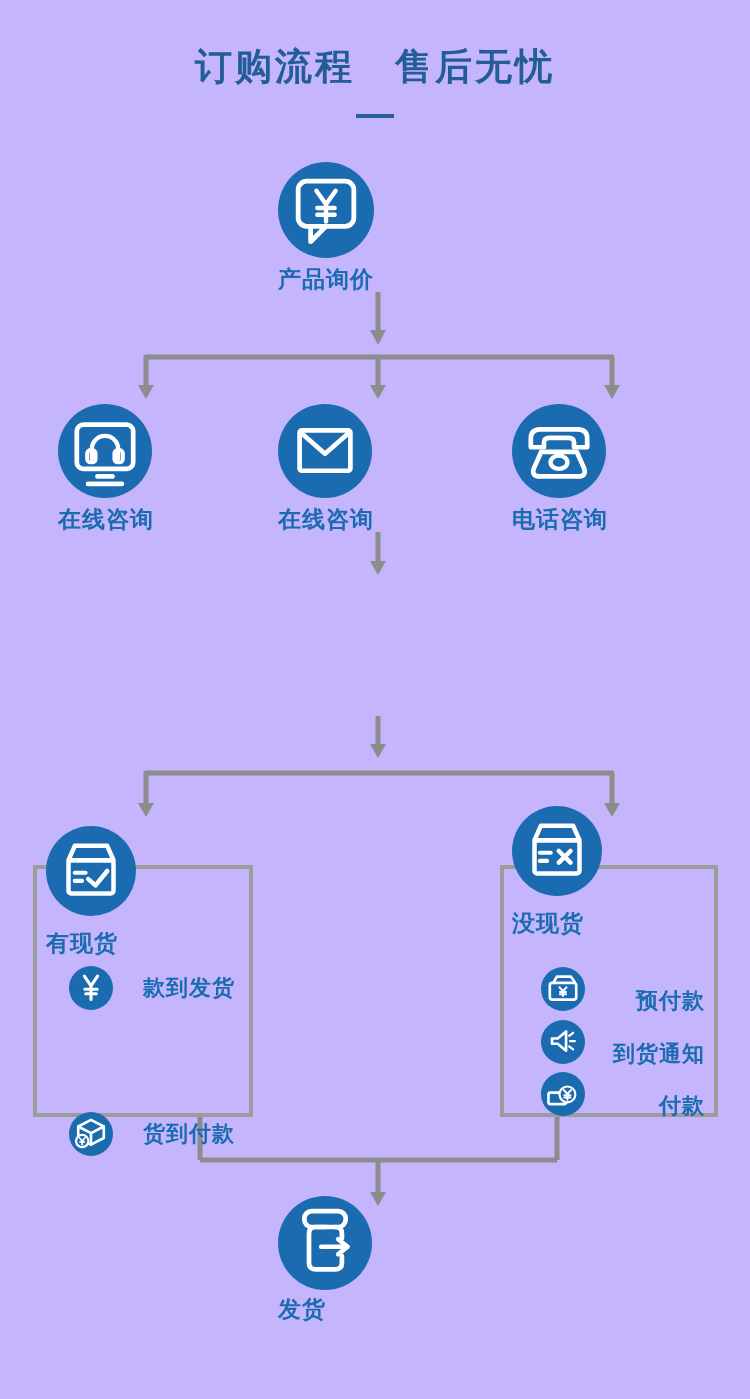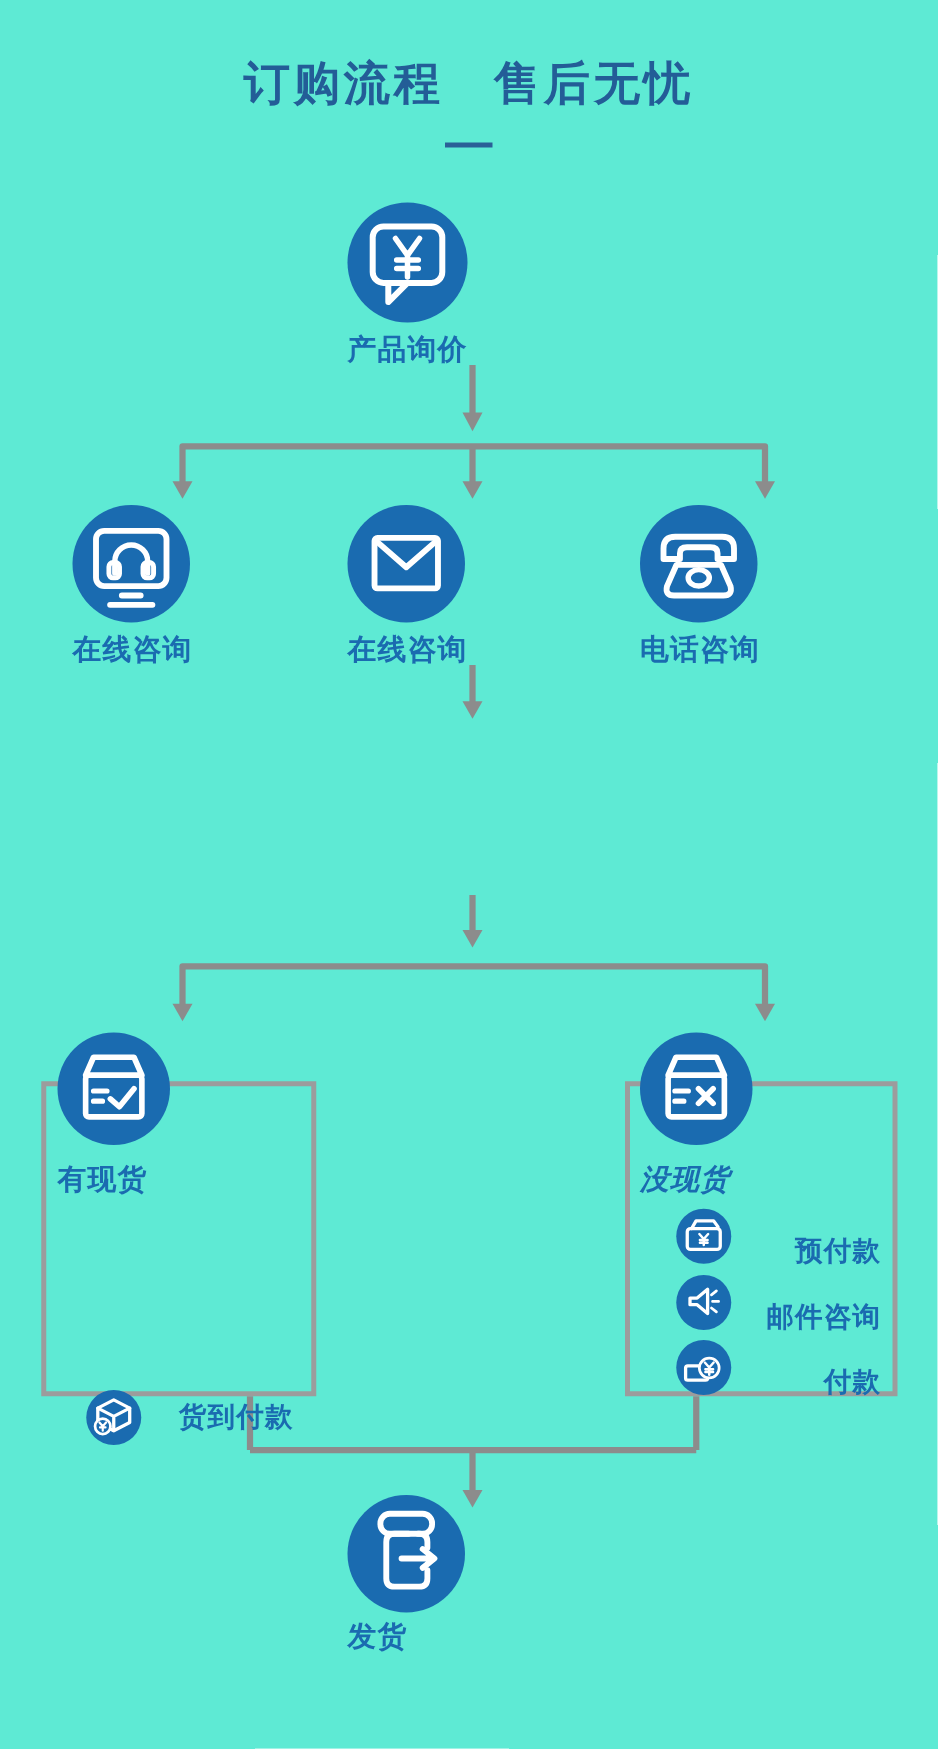--- a/index.html
+++ b/index.html
@@ -1,17 +1,17 @@
 <!DOCTYPE html>
 <html><head>
 <meta charset="utf-8">
 <style>
   html,body { margin:0; padding:0; background:#ffffff; }
   .canvas {
-    position:relative; width:750px; height:1399px; background:#5eead4;
+    position:relative; width:750px; height:1399px; background:#c4b5fd;
     font-family:"Liberation Sans", sans-serif; overflow:hidden;
   }
   .title {
     position:absolute; left:0; top:42px; width:750px; text-align:center;
     font-size:37px; font-weight:bold; color:#235d97; letter-spacing:3px;
   }
   .title-underline {
     position:absolute; left:356px; top:114px; width:38px; height:4px;
     background:#2a6097;
   }
@@ -141,34 +141,44 @@
           <path d="M32,22 H68 L75,38 H25 Z"></path>
           <rect x="25" y="38" width="50" height="37" rx="3"></rect>
           <path d="M32,52 H44 M32,61 H40" stroke-width="4.6"></path>
           <path d="M47,59 L55,66 L68,50"></path>
         </g>
       </svg>
     </div>
     <div class="node-label" style="margin-top:12px;">有现货</div>
   </div>
 
-  <div class="node" style="left:512px; top:826px;font-style:italic;">
+  <div class="node" style="left:512px; top:806px;">
     <div class="circle big90">
       <svg viewBox="0 0 100 100">
         <g fill="none" stroke="#fff" stroke-width="5" stroke-linecap="round" stroke-linejoin="round">
           <path d="M32,22 H68 L75,38 H25 Z"></path>
           <rect x="25" y="38" width="50" height="37" rx="3"></rect>
           <path d="M31,52 H43 M31,61 H39" stroke-width="4.6"></path>
           <path d="M52,50 L65,63 M65,50 L52,63"></path>
         </g>
       </svg>
     </div>
     <div class="node-label" style="margin-top:12px;">没现货</div>
   </div>
 
+  <div class="row row-gap30" style="left:69px; top:966px;">
+    <div class="circle small44">
+      <svg viewBox="0 0 100 100">
+        <g fill="none" stroke="#fff" stroke-width="7" stroke-linecap="round" stroke-linejoin="round">
+          <path d="M35,23 L50,45 M65,23 L50,45 M50,45 V76 M36,53 H64 M38,63 H62"></path>
+        </g>
+      </svg>
+    </div>
+    <div class="row-label">款到发货</div>
+  </div>
 
   <div class="row row-gap30" style="left:69px; top:1112px;">
     <div class="circle small44">
       <svg viewBox="0 0 100 100">
         <g fill="none" stroke="#fff" stroke-width="6" stroke-linecap="round" stroke-linejoin="round">
           <path d="M50,18 L79,33 V59 L50,74 L21,59 V33 Z"></path>
           <path d="M21,33 L50,48 L79,33 M50,48 V74"></path>
           <circle cx="30" cy="66" r="14" fill="#1a6bb0" stroke-width="5"></circle>
           <path d="M24,59 L30,66 M36,59 L30,66 M30,66 V74 M25,68 H35" stroke-width="4"></path>
         </g>
@@ -192,21 +202,21 @@
 
   <div class="row row-gap8" style="left:541px; top:1015px;">
     <div class="circle small44">
       <svg viewBox="0 0 100 100">
         <g fill="none" stroke="#fff" stroke-width="6" stroke-linecap="round" stroke-linejoin="round">
           <path d="M25,42 H38 L57,26 V70 L38,54 H25 Z"></path>
           <path d="M64,36 L73,29 M66,48 H77 M64,60 L73,67" stroke-width="5"></path>
         </g>
       </svg>
     </div>
-    <div class="row-label label-fixed">邮件咨询</div>
+    <div class="row-label label-fixed">到货通知</div>
   </div>
 
   <div class="row row-gap8" style="left:541px; top:1067px;">
     <div class="circle small44">
       <svg viewBox="0 0 100 100">
         <g fill="none" stroke="#fff" stroke-width="6" stroke-linecap="round" stroke-linejoin="round">
           <rect x="17" y="47" width="40" height="26" rx="4"></rect>
           <circle cx="60" cy="51" r="18" fill="#1a6bb0" stroke-width="5"></circle>
           <path d="M52,41 L60,50 M68,41 L60,50 M60,50 V63 M53,53 H67 M53,58 H67" stroke-width="4.5"></path>
         </g>

